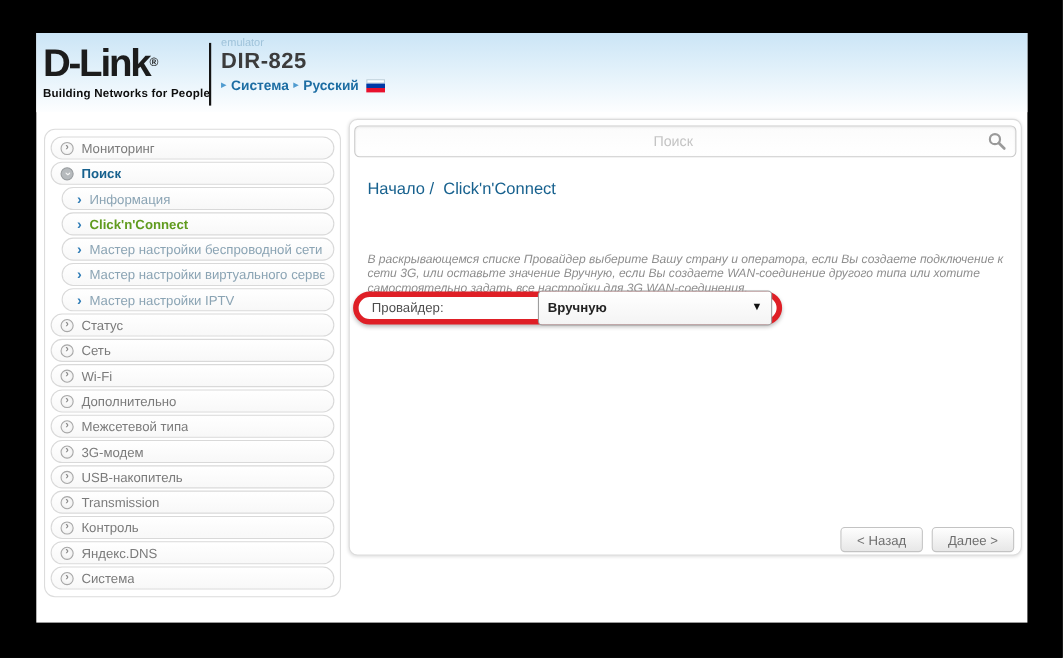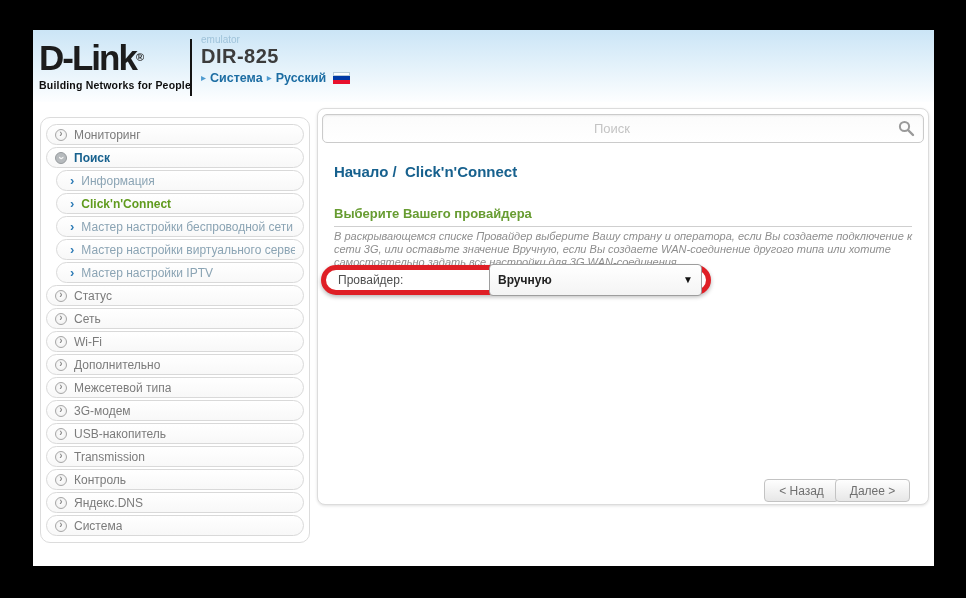--- a/index.html
+++ b/index.html
@@ -49,40 +49,40 @@
   
   #card{position:absolute;left:284px;top:78px;width:610px;height:395px;background:#fff;
         border:1px solid #dcdcdc;border-radius:8px;box-shadow:0 1px 3px rgba(0,0,0,.12);}
   .searchbox{position:absolute;left:4px;top:5px;right:4px;height:29px;}
   .searchbox input{width:100%;height:100%;box-sizing:border-box;border:1px solid #cbcbcb;border-radius:5px;
         padding:0 34px 0 12px;font-size:13px;color:#555;outline:none;
         font-family:"Liberation Sans",sans-serif;
         background:linear-gradient(#fbfbfb,#ffffff);box-shadow:inset 0 1px 2px rgba(0,0,0,.07);text-align:center;}
   .searchbox input::placeholder{color:#c4c4c4;}
   .mag{position:absolute;right:9px;top:6px;}
-  .crumb{position:absolute;left:16px;top:54px;font-size:15px;font-weight:bold;color:#17618e;white-space:pre;}
+  .crumb{position:absolute;left:16px;top:54px;font-size:15px;font-weight:normal;color:#17618e;white-space:pre;}
   .sect-head{position:absolute;left:16px;top:97px;width:578px;font-size:13px;font-weight:bold;
         color:#679c31;padding-bottom:5px;border-bottom:1px solid #cfcfcf;}
   .desc{position:absolute;left:16px;top:121px;width:580px;font-size:11px;font-style:italic;
         color:#8e8e8e;line-height:13px;}
   .annot{position:absolute;left:3px;top:156px;width:390px;height:30px;box-sizing:border-box;
         border:5px solid #df1f26;border-radius:23px;background:#fff;
         box-shadow:0 2px 4px rgba(0,0,0,.28);display:flex;align-items:center;}
   .flabel{font-size:12px;color:#4e4e4e;margin-left:12px;}
   .select{position:absolute;left:163px;width:213px;height:22px;box-sizing:border-box;
         border:1px solid #9e9e9e;border-radius:4px;background:linear-gradient(#ffffff,#f4f4f4);
         display:flex;align-items:center;padding:15px 8px;cursor:pointer;}
   .sel-value{font-size:12px;font-weight:bold;color:#222;flex:1;}
   .sel-arrow::before{content:"▼";}
   .sel-arrow{font-size:10px;color:#111;line-height:1;}
   .btn{position:absolute;top:370px;height:23px;width:75px;box-sizing:border-box;border:1px solid #c3c3c3;
         border-radius:4px;background:linear-gradient(#fefefe,#e7e7e7);color:#6f6f6f;font-size:12px;
         display:flex;align-items:center;justify-content:center;cursor:pointer;}
   .btn-back{right:89px;}
-  .btn-next{right:18px;}
+  .btn-next{right:6px;}
 </style>
 </head>
 <body>
 
 <div id="screen">
   <div id="page">
 
     <div id="header">
       <div class="logo">
         <div class="logo-text"><span>D-Link</span><span class="reg">®</span></div>
@@ -185,21 +185,20 @@
       <div class="searchbox">
         <input type="text" placeholder="Поиск" style="">
         <svg class="mag" width="17" height="17" viewBox="0 0 17 17">
           <circle cx="6.5" cy="6.5" r="4.6" fill="none" stroke="#9a9a9a" stroke-width="2"></circle>
           <line x1="10" y1="10" x2="15" y2="15" stroke="#9a9a9a" stroke-width="2.4" stroke-linecap="round"></line>
         </svg>
       </div>
 
       <div class="crumb">Начало /  Click'n'Connect</div>
 
-      <div class="sect-head">Выберите Вашего провайдера</div>
 
       <div class="desc">В раскрывающемся списке Провайдер выберите Вашу страну и оператора, если Вы создаете подключение к сети 3G, или оставьте значение Вручную, если Вы создаете WAN-соединение другого типа или хотите самостоятельно задать все настройки для 3G WAN-соединения.</div>
 
       <div class="annot">
         <span class="flabel">Провайдер:</span>
         <div class="select">
           <span class="sel-value">Вручную</span>
           <span class="sel-arrow"></span>
         </div>
       </div>

